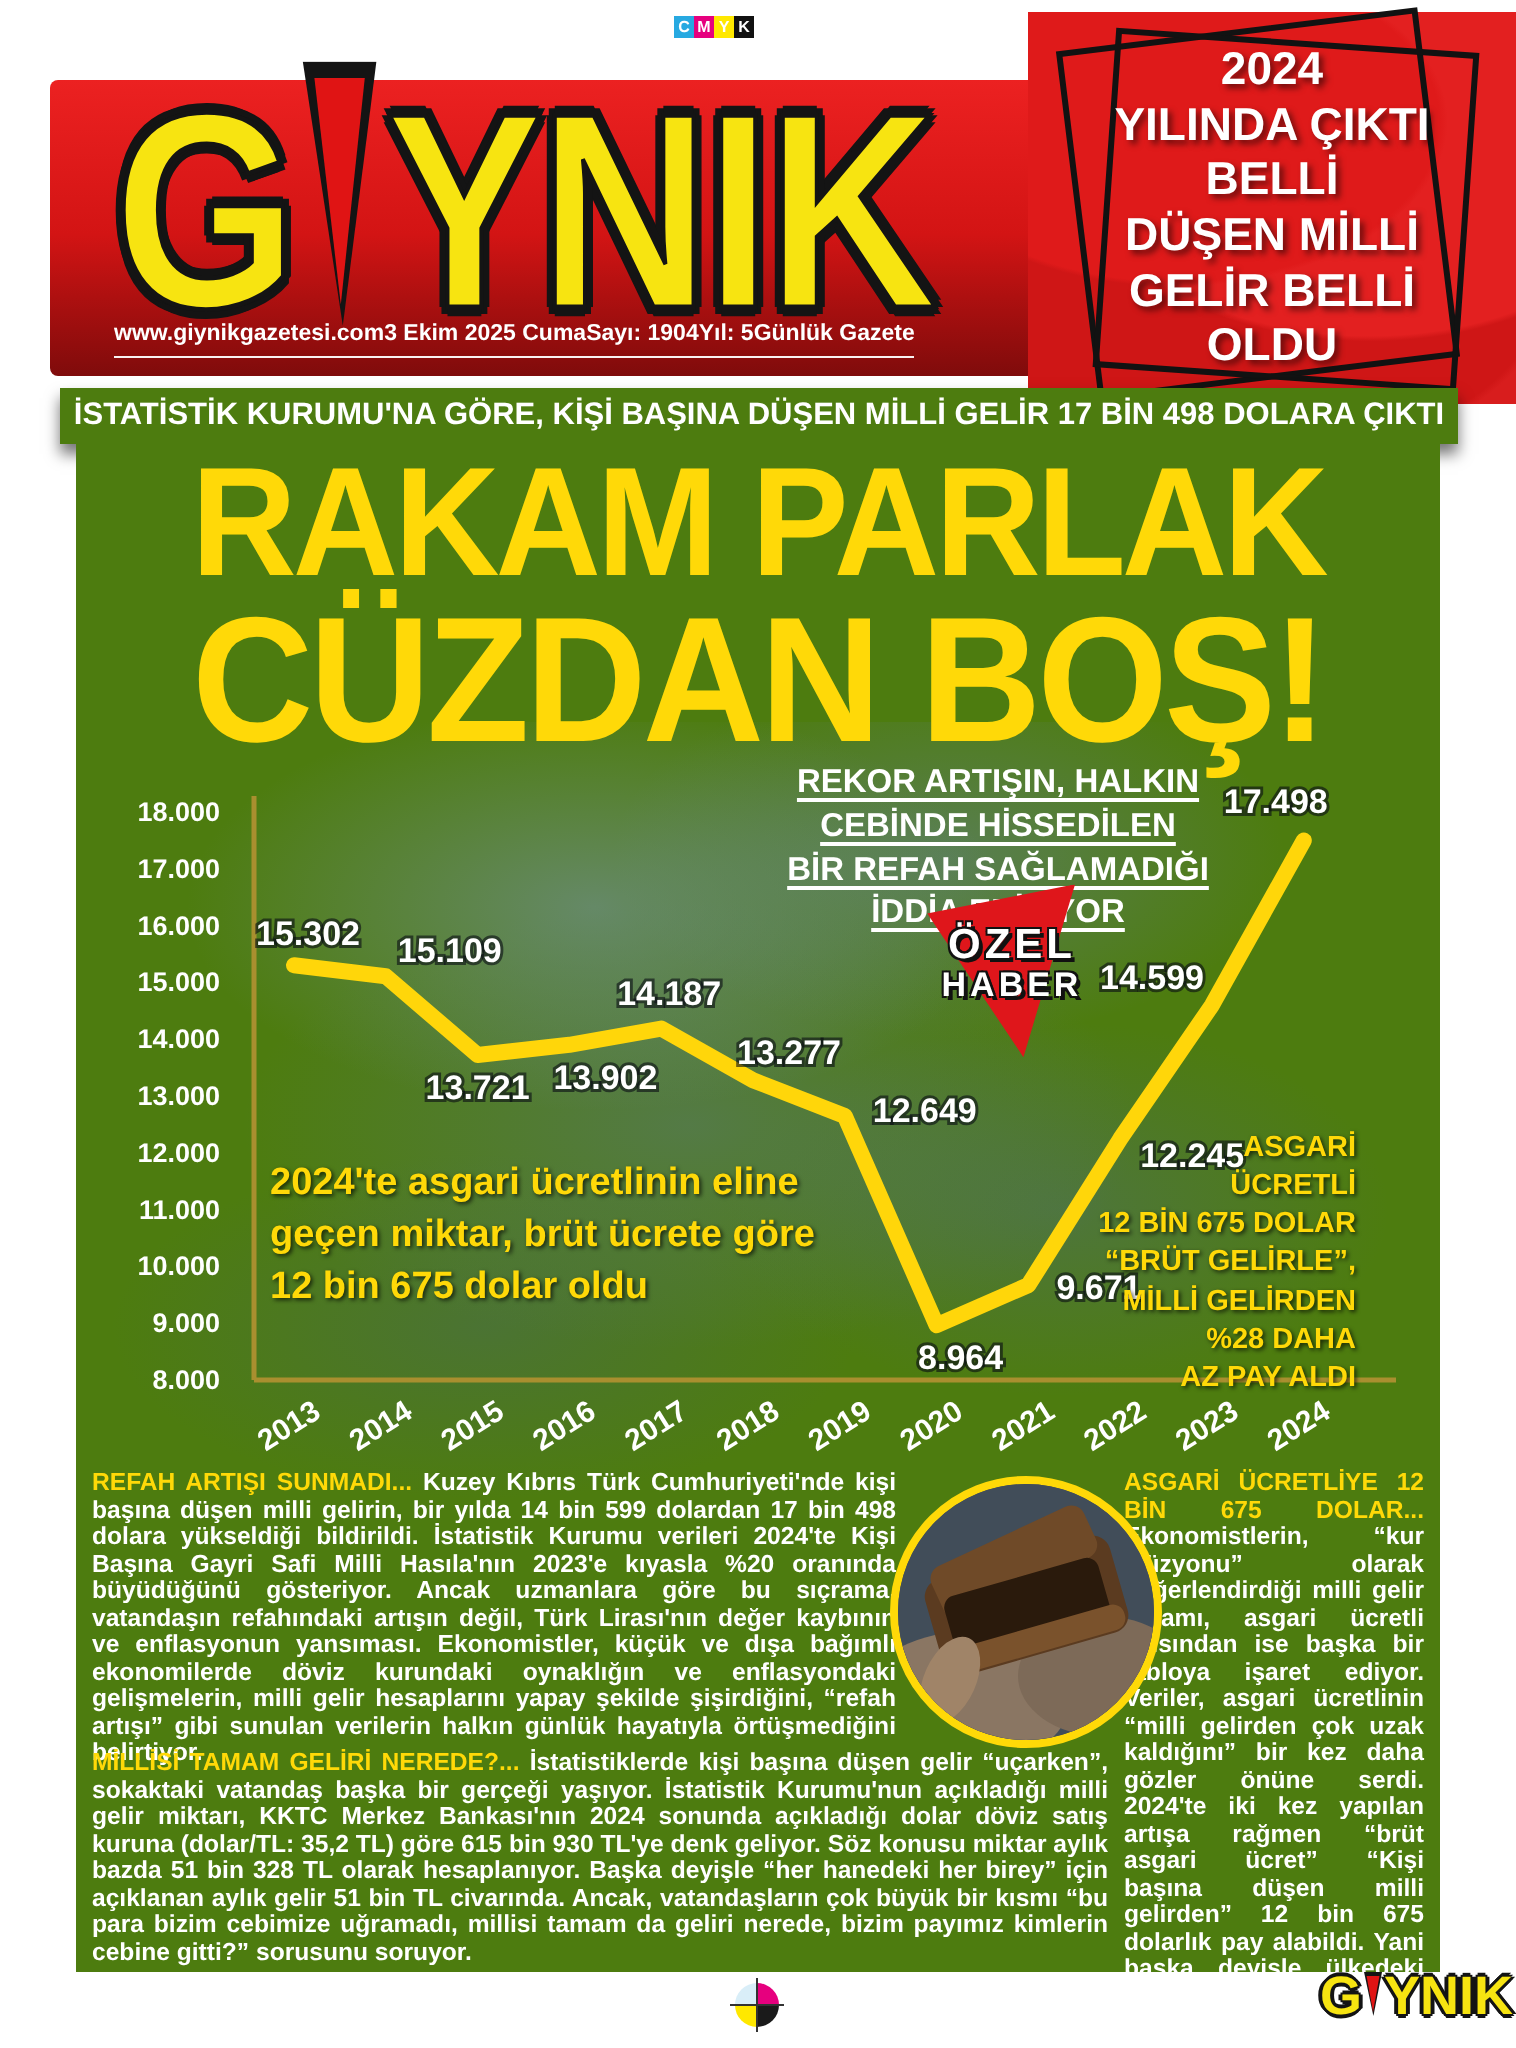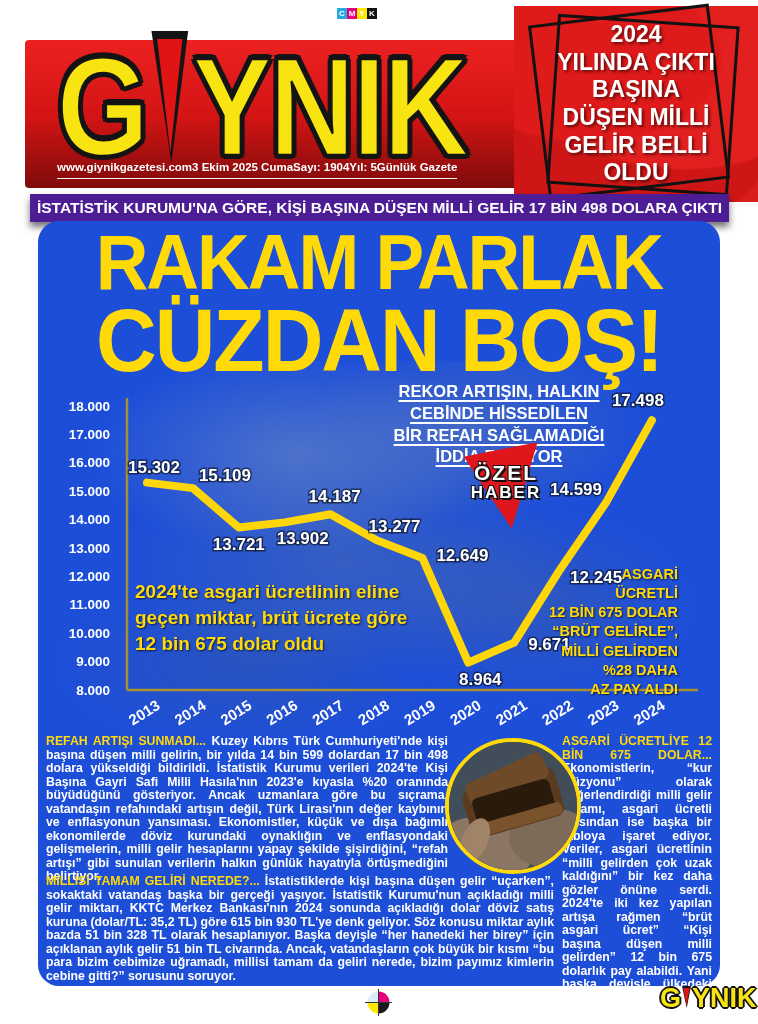--- a/index.html
+++ b/index.html
@@ -35,26 +35,26 @@
       radial-gradient(ellipse 52% 42% at 74% 74%, #d81d1d 97%, rgba(216,29,29,0) 100%),
       radial-gradient(ellipse 40% 30% at 12% 55%, #c51414 96%, rgba(197,20,20,0) 100%);}
   .frame{position:absolute;border:3.5px solid #121212;}
   .f1{left:20px;top:4px;width:176px;height:170px;transform:rotate(-7deg);}
   .f2{left:34px;top:10px;width:176px;height:164px;transform:rotate(4deg);}
   .ptext{position:absolute;inset:14px 6px;display:flex;flex-direction:column;justify-content:center;
          text-align:center;color:#fff;font-weight:900;font-size:23px;line-height:1.2;
          text-shadow:2px 2px 3px rgba(0,0,0,.55);}
 
   
-  .kicker{position:absolute;left:30px;top:194px;width:699px;height:28px;background:#4c1d95;
+  .kicker{position:absolute;left:30px;top:194px;width:699px;height:28px;background:#4d7c0f;
           color:#fff;font-weight:900;font-size:15.5px;display:flex;align-items:center;justify-content:center;
           white-space:nowrap;box-shadow:0 5px 7px rgba(0,0,0,.55);}
 
   
-  .main{position:absolute;left:38px;top:221px;width:682px;height:765px;background:#1d4ed8;overflow:hidden;border-radius:21px;}
+  .main{position:absolute;left:38px;top:221px;width:682px;height:765px;background:#4d7c0f;overflow:hidden;}
   .photo{position:absolute;left:0;top:140px;width:682px;height:420px;
      background:
       radial-gradient(ellipse 300px 150px at 38% 22%, rgba(125,150,190,.50), transparent 68%),
       radial-gradient(ellipse 240px 130px at 64% 16%, rgba(105,130,175,.42), transparent 70%),
       radial-gradient(ellipse 320px 160px at 45% 48%, rgba(95,120,160,.38), transparent 70%),
       radial-gradient(ellipse 230px 130px at 72% 58%, rgba(80,105,145,.35), transparent 72%),
       radial-gradient(ellipse 260px 120px at 30% 72%, rgba(70,95,135,.30), transparent 72%);}
   .h1,.h2{position:absolute;width:100%;text-align:center;font-weight:900;color:#ffd908;line-height:1;
           letter-spacing:-2px;transform:scaleY(1.06);}
   .h1{top:4px;font-size:73px;}
@@ -123,21 +123,21 @@
     </div>
   </div>
 
   <div class="promo">
     <div class="brush"></div>
     <div class="frame f1"></div>
     <div class="frame f2"></div>
     <div class="ptext">
       <div>2024</div>
       <div>YILINDA ÇIKTI</div>
-      <div>BAŞINA</div>
+      <div>BELLİ</div>
       <div>DÜŞEN MİLLİ</div>
       <div>GELİR BELLİ</div>
       <div>OLDU</div>
     </div>
   </div>
 
   <div class="kicker">
       <span>İSTATİSTİK KURUMU'NA GÖRE, KİŞİ BAŞINA DÜŞEN MİLLİ GELİR 17 BİN 498 DOLARA ÇIKTI</span>
     </div>
 

